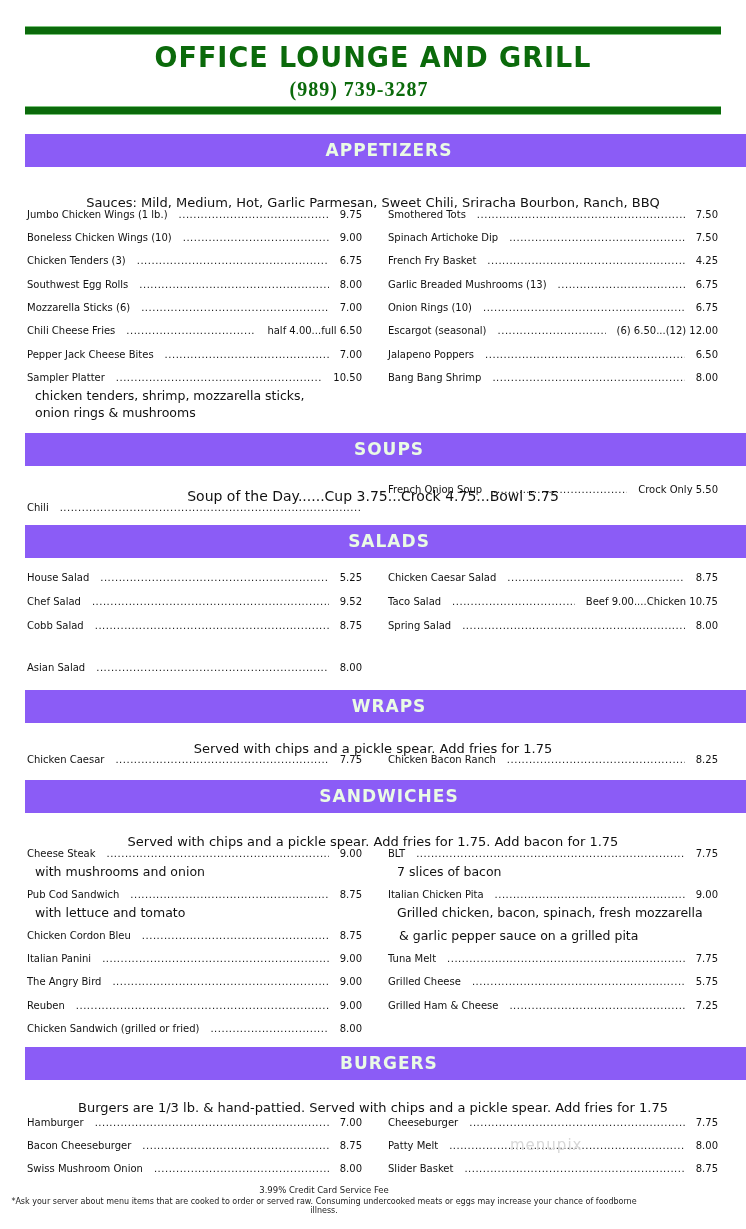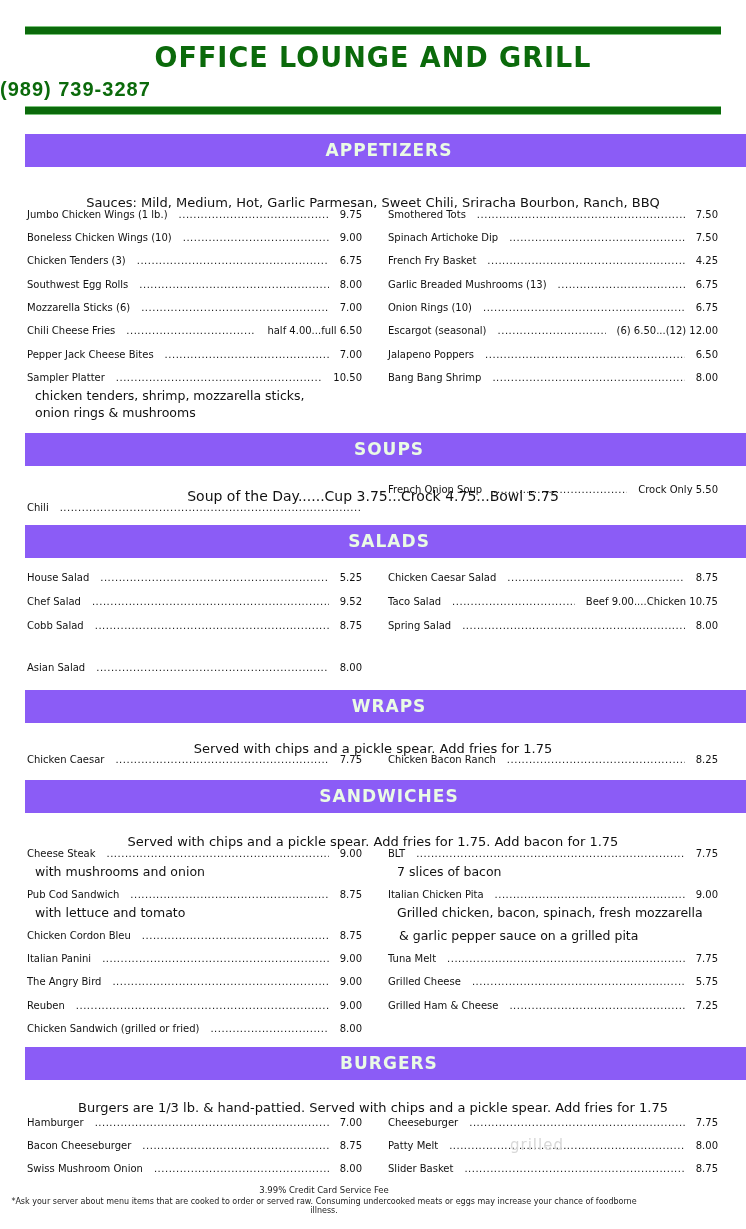--- a/index.html
+++ b/index.html
@@ -3,22 +3,22 @@
 <meta charset="utf-8">
 <style>
   html, body { margin:0; padding:0; background:#ffffff; }
   body { width:746px; height:1229px; position:relative; overflow:hidden;
          font-family:"DejaVu Sans", sans-serif; color:#111; }
   .rule { position:absolute; left:25px; width:696px; height:7px; background:#0b6a0b;
           box-shadow:0 -1px 0 #7cc47c, 0 1px 0 #7cc47c; }
   .title { position:absolute; left:0; width:746px; top:42px; text-align:center;
            font-family:"DejaVu Sans", sans-serif; font-weight:bold; font-size:27px;
            color:#0b6a0b; letter-spacing:1px; text-transform:uppercase; transform:scaleY(1.05); }
-  .phone { position:absolute; left:0; width:718px; top:78px; text-align:left;
-           font-family:Liberation Sans, sans-serif; font-weight:bold; font-size:20px;
+  .phone { position:absolute; left:0; width:718px; top:78px; text-align:center;
+           font-family:Liberation Serif, serif; font-weight:bold; font-size:20px;
            color:#0b6a0b; letter-spacing:1px; }
   .bar { position:absolute; left:25px; width:728px; height:33px; background:#8b5cf6;
          color:#eafbe5; text-align:center; font-weight:bold; font-size:17px; line-height:33px;
          text-transform:uppercase; letter-spacing:1px; }
   .note { position:absolute; left:0; width:746px; text-align:center; font-size:13px; color:#111;margin-top:12px; }
   .item { position:absolute; height:20px; display:flex; font-size:10px; line-height:20px; white-space:nowrap;gap:10px; }
   .item .name { flex:0 0 auto; }
   .item .dots { flex:1 1 auto; overflow:hidden; margin:0 1px; }
   .item .dots::before { content:"....................................................................................................................................................................."; letter-spacing:0.5px; }
   .item .price { flex:0 0 auto; }
@@ -281,16 +281,16 @@
     <span class="name">Patty Melt</span>
     <span class="dots"></span>
     <span class="price">8.00</span>
   </div>
 <div class="item R" style="top:1159px">
     <span class="name">Slider Basket</span>
     <span class="dots"></span>
     <span class="price">8.75</span>
   </div>
 
-<div class="wm">grilled</div>
+<div class="wm">menupix</div>
 
 <div class="fine" style="top:1185px">3.99% Credit Card Service Fee</div>
 <div class="fine" style="top:1197px; font-size:8px">*Ask your server about menu items that are cooked to order or served raw. Consuming undercooked meats or eggs may increase your chance of foodborne illness.</div>
 
 </body></html>

